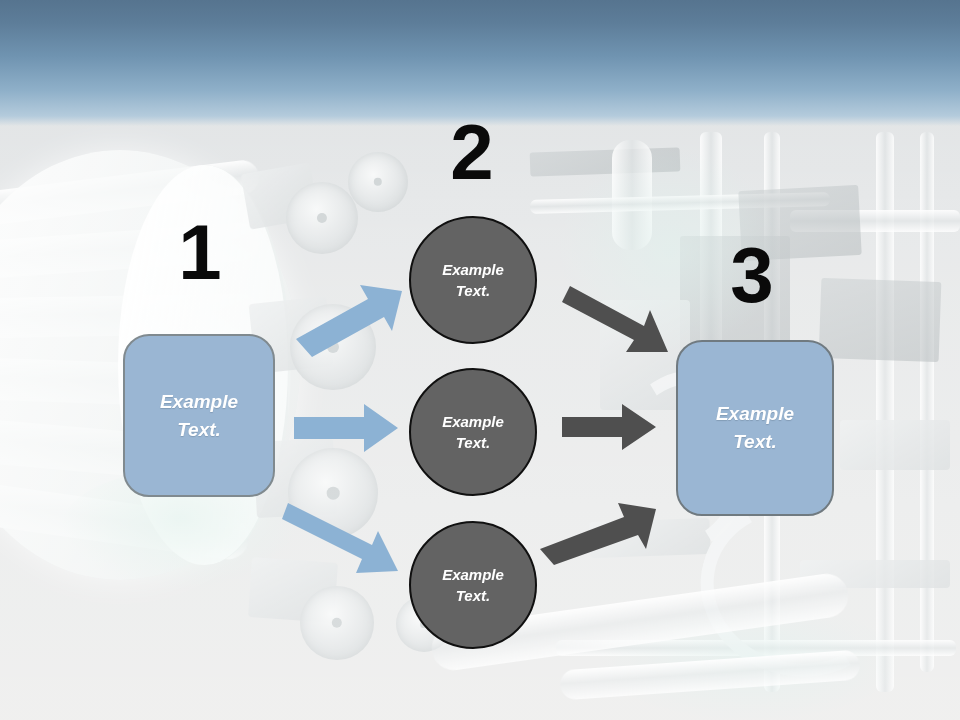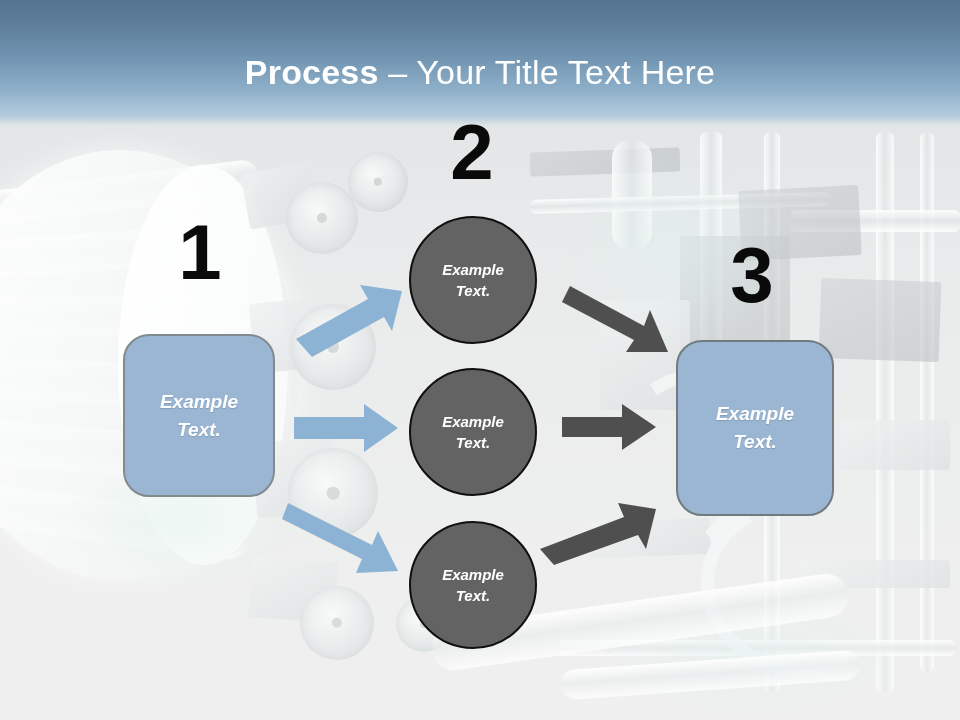--- a/index.html
+++ b/index.html
@@ -280,21 +280,20 @@
     <div class="teal-wash" style="left:560px; top:150px; width:220px; height:200px;"></div>
     <div class="teal-wash" style="left:600px; top:600px; width:300px; height:120px;"></div>
 
     <div class="tube" style="left:430px; top:600px; width:420px; height:44px; transform:rotate(-8deg);"></div>
     <div class="tube" style="left:560px; top:660px; width:300px; height:30px; transform:rotate(-4deg);"></div>
 
     <div class="bg-wash"></div>
   </div>
 
   <div class="header-band"></div>
-  <div class="slide-title"><span class="t-bold">Process</span><span class="t-light"> – Your Title Text Here</span></div>
 
   <div class="step-num" id="num-1">1</div>
   <div class="step-num" id="num-2">2</div>
   <div class="step-num" id="num-3">3</div>
 
   <div class="blue-box" id="box-left">
     <div>
       <span>Example</span><br>
       <span>Text.</span>
     </div>

